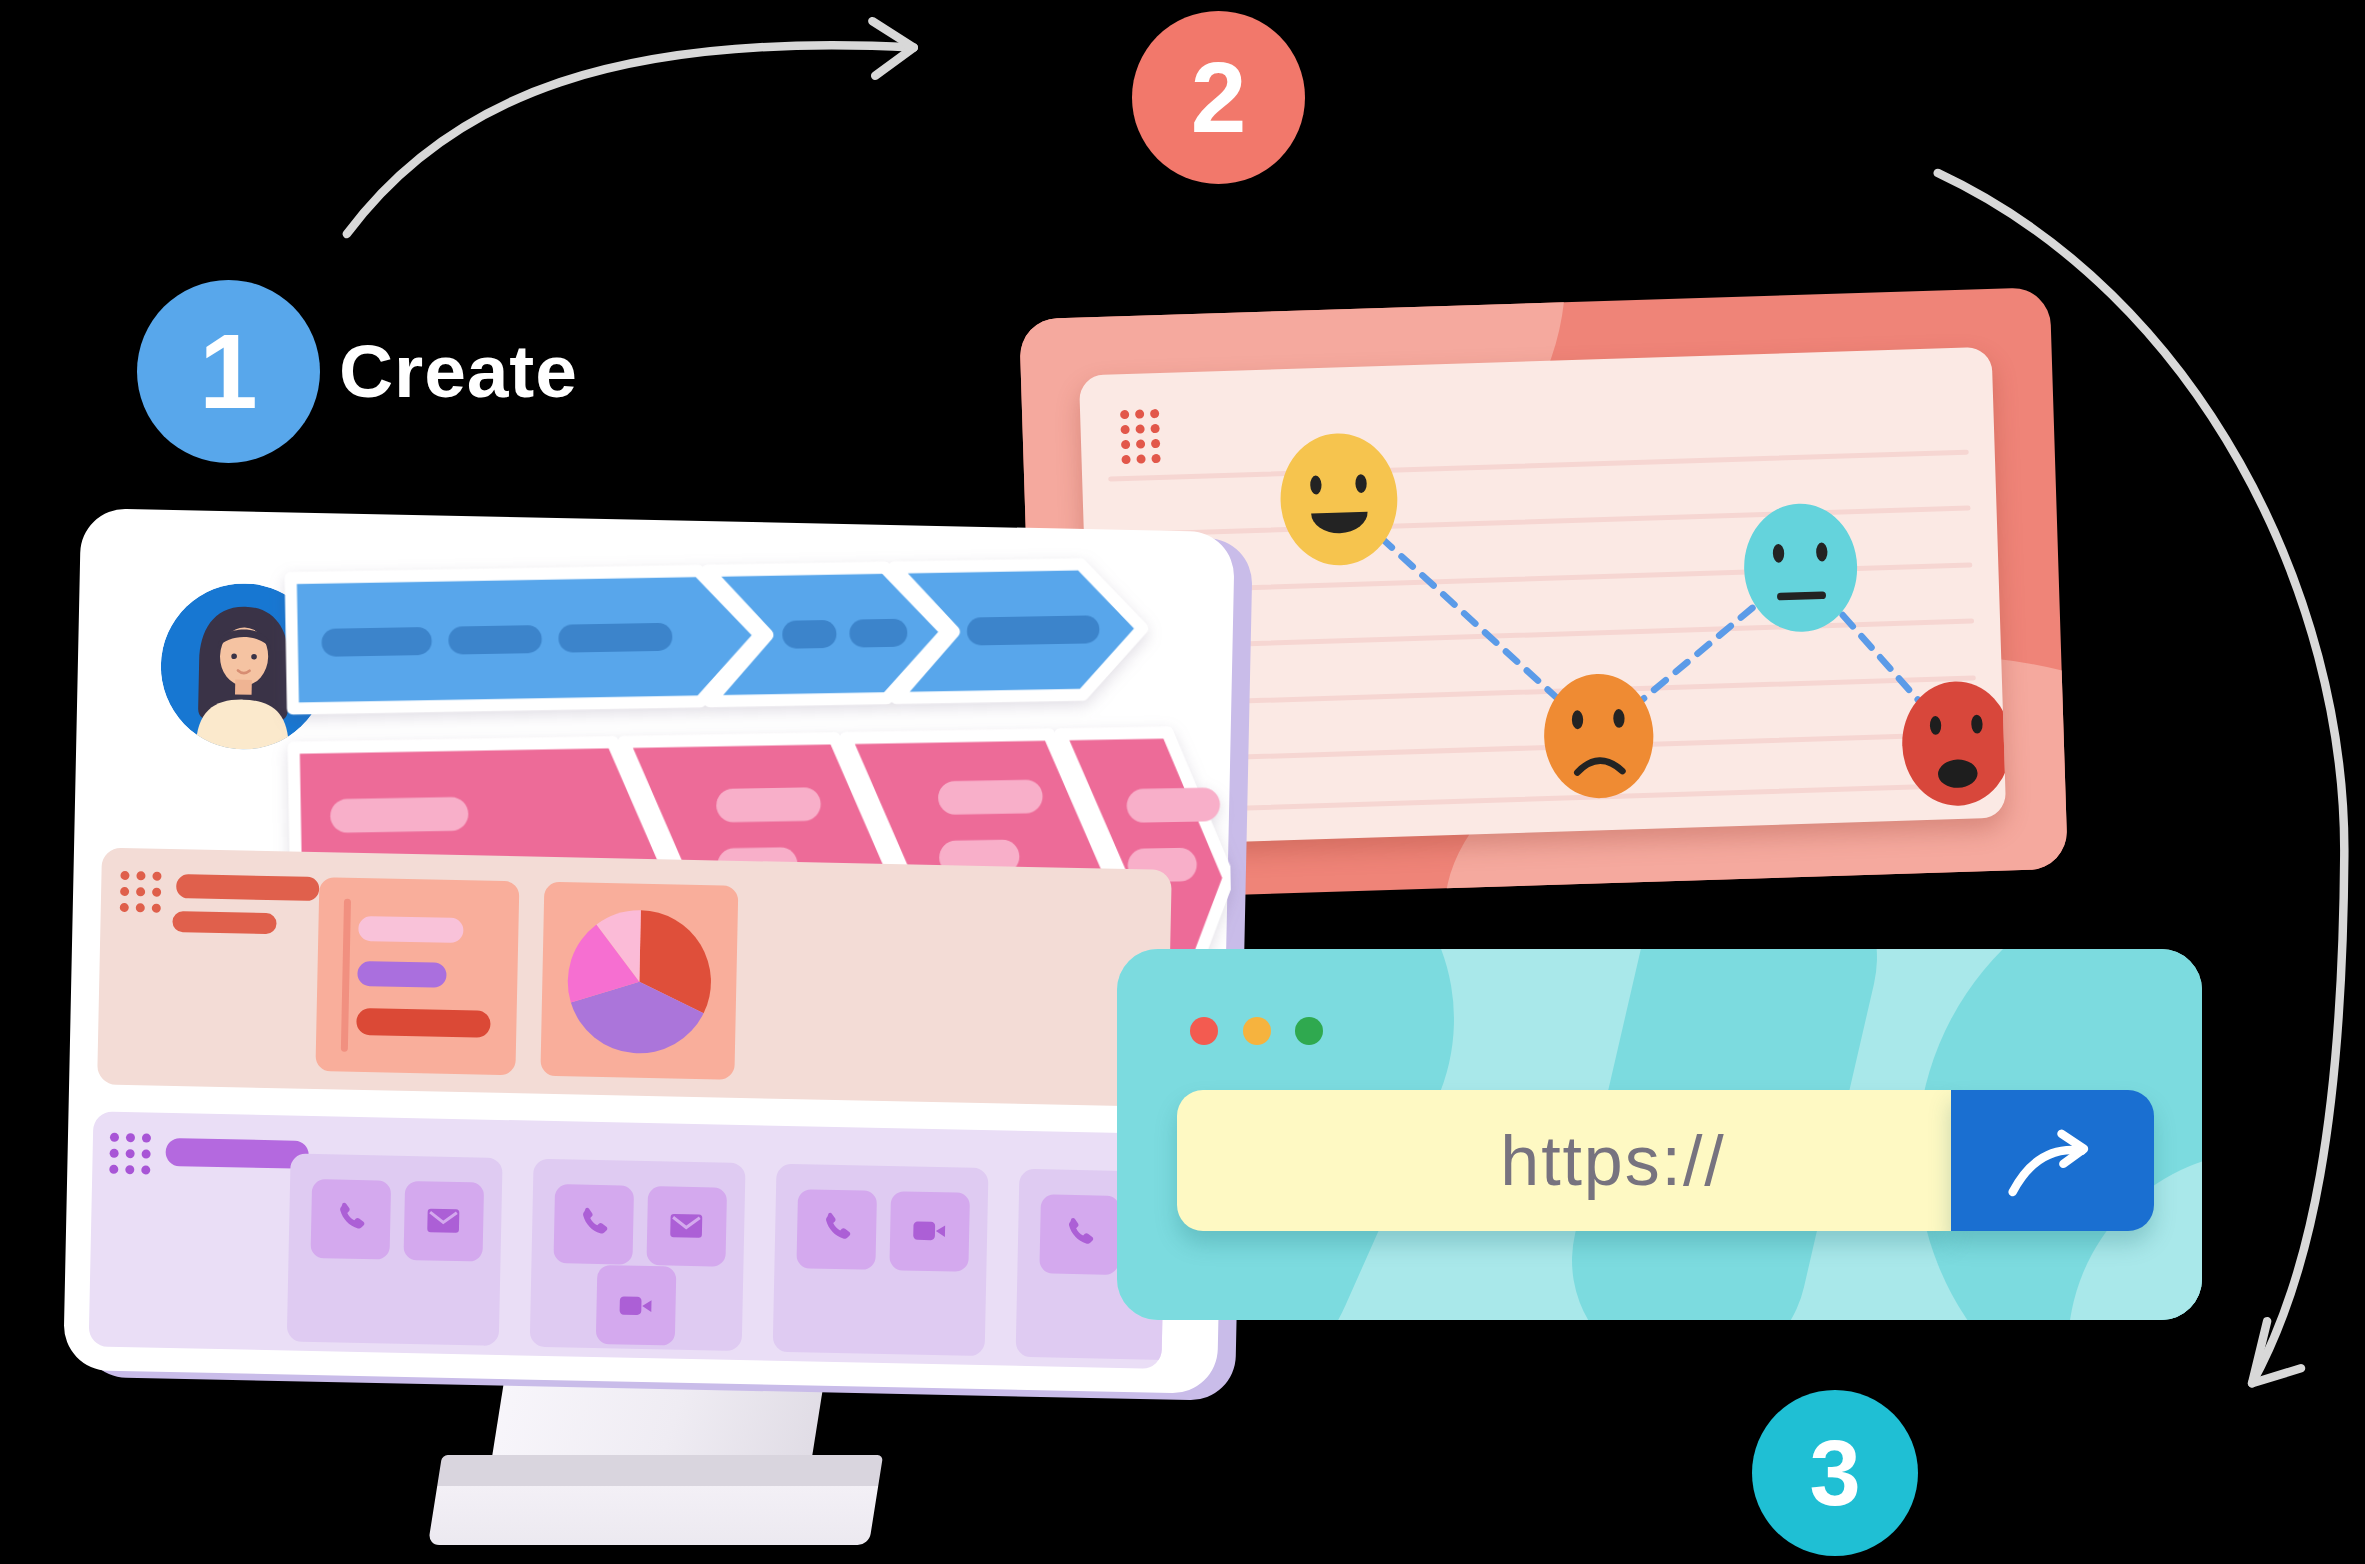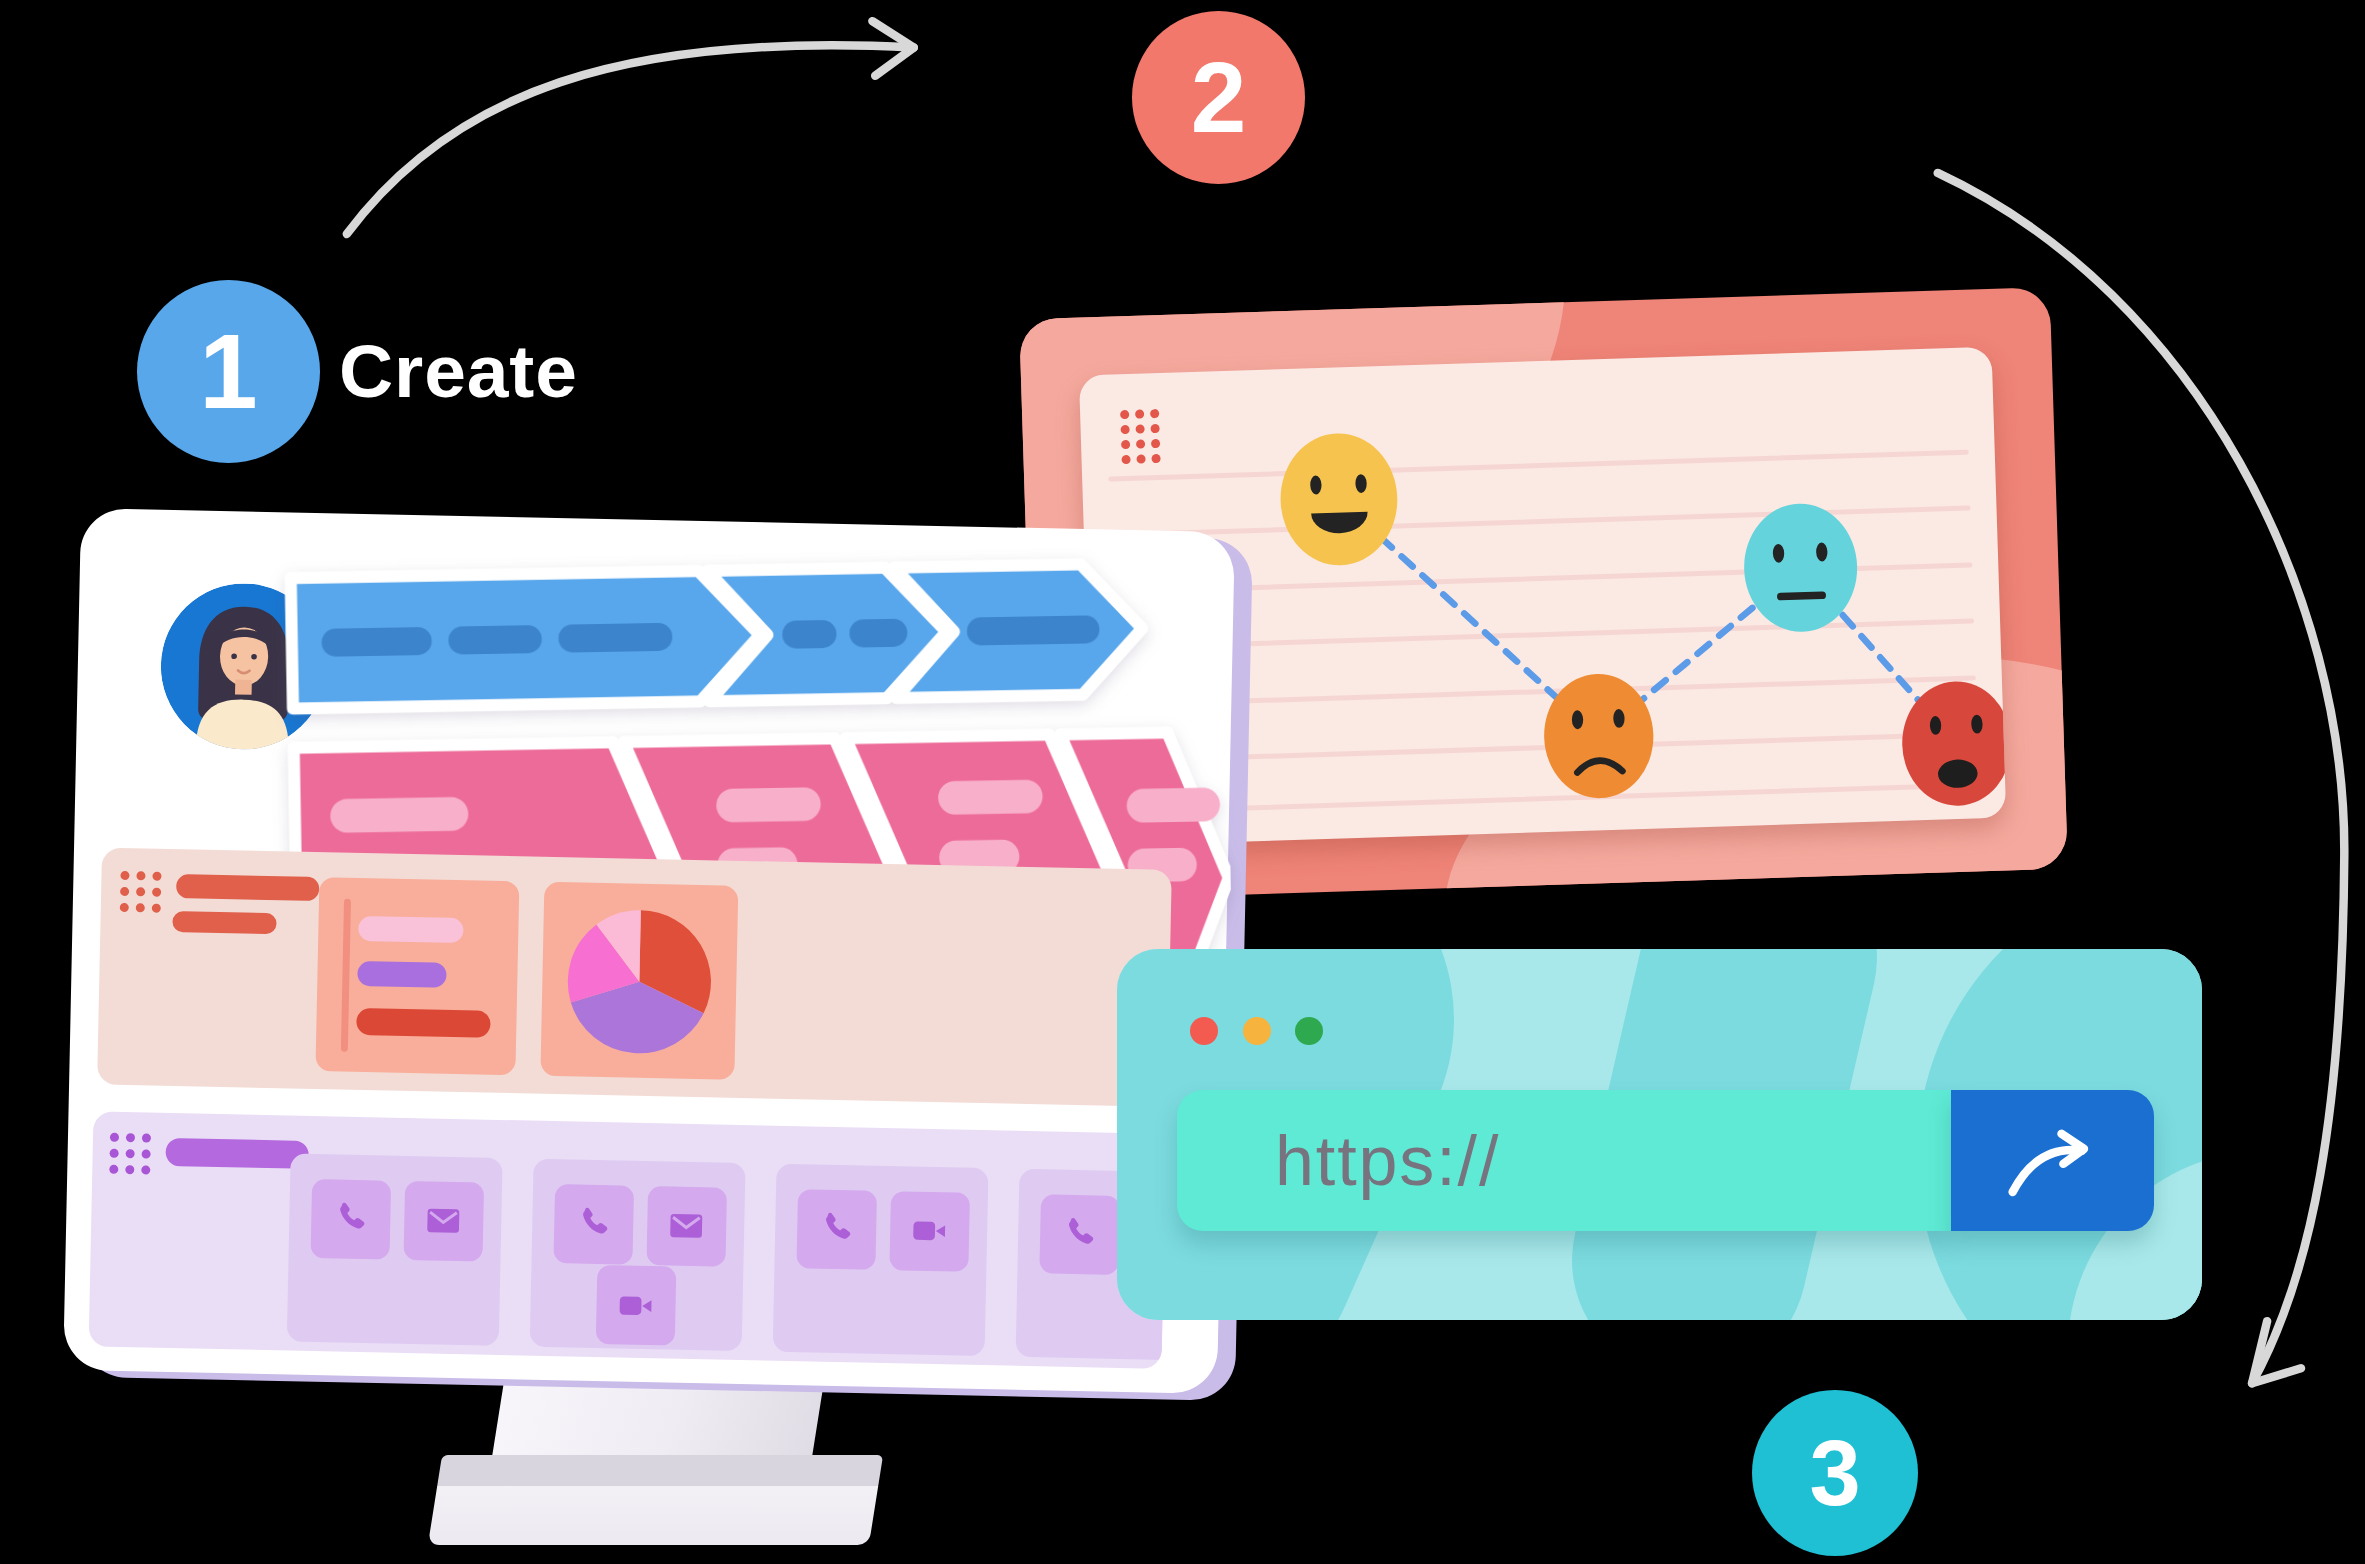--- a/index.html
+++ b/index.html
@@ -61,22 +61,22 @@
   
   .browser{position:absolute;left:1117px;top:949px;width:1085px;height:371px;border-radius:41px;
            background:#A9E8EA;overflow:hidden;z-index:5;}
   .tealblob{position:absolute;background:#7CDBDF;}
   .tb1{left:-122px;top:-141px;width:414px;height:621px;border-radius:198px;transform:rotate(24deg);}
   .tb2{left:490px;top:-113px;width:235px;height:546px;border-radius:122px;transform:rotate(13deg);}
   .tb3{left:800px;top:-85px;width:584px;height:584px;border-radius:50%;}
   .tb4{position:absolute;left:951px;top:202px;width:395px;height:395px;border-radius:50%;background:#A9E8EA;}
   .traffic{position:absolute;top:68px;left:73px;display:flex;gap:24.5px;}
   .traffic i{width:28px;height:28px;border-radius:50%;display:block;}
-  .urlbar{position:absolute;left:60px;top:141px;width:774px;height:141px;background:#5eead4;
-          border-radius:26px 0 0 26px;display:flex;align-items:center;box-shadow:0 13px 21px rgba(30,110,115,.25);}
+  .urlbar{position:absolute;left:60px;top:141px;width:774px;height:141px;background:#fef9c3;
+          border-radius:26px 0 0 26px;display:flex;align-items:center;box-shadow:0 13px 21px rgba(30,110,115,.25);justify-content:center;}
   .urltext{margin-left:98px;font-size:70px;color:#77737F;letter-spacing:1.9px;}
   .sharebtn{position:absolute;left:834px;top:141px;width:203px;height:141px;background:#1A6FD1;
             border-radius:0 26px 26px 0;display:flex;align-items:center;justify-content:center;
             box-shadow:0 13px 21px rgba(30,110,115,.25);}
 </style>
 </head>
 <body>
 
 <div class="canvas">
 

